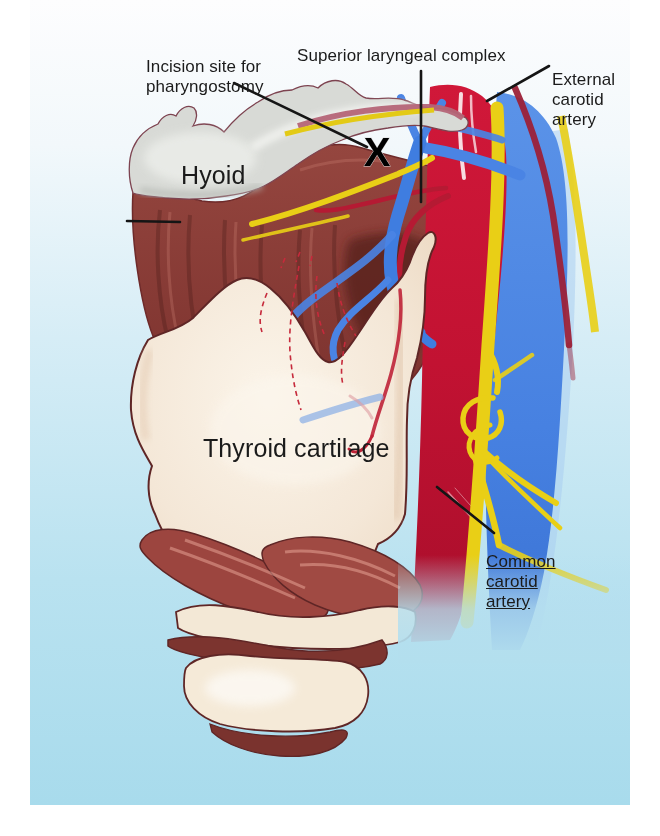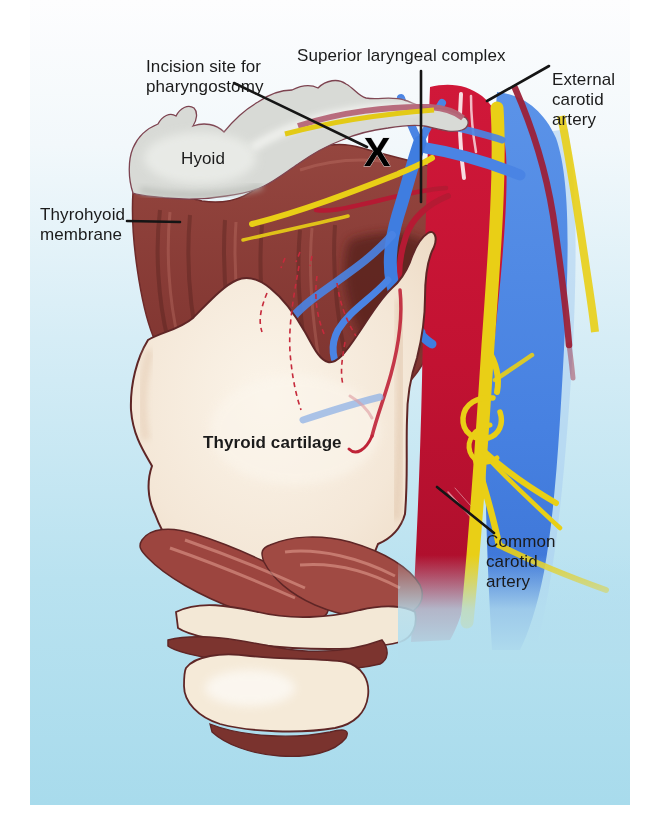--- a/index.html
+++ b/index.html
@@ -1,21 +1,21 @@
 <!DOCTYPE html>
 <html><head>
 <meta charset="utf-8">
 <style>
   html,body{margin:0;padding:0;background:#ffffff;}
   .page{position:relative;width:660px;height:836px;background:#ffffff;overflow:hidden;
         font-family:"Liberation Sans",sans-serif;}
   .art{position:absolute;left:0;top:0;}
   .label{position:absolute;color:#1b1b1b;font-size:17px;line-height:20px;
          white-space:pre-line;letter-spacing:.1px;}
-  .label.big{font-size:17px;line-height:22px;}
+  .label.big{font-size:25px;line-height:22px;margin-top:16px;}
 </style>
 </head>
 <body>
 
 <div class="page">
 
 <svg class="art" width="660" height="836" viewBox="0 0 660 836">
   <defs>
     <linearGradient id="bgGrad" x1="0" y1="0" x2="0" y2="1">
       <stop offset="0" stop-color="#fdfdfe"></stop>
@@ -217,20 +217,18 @@
   </g>
 </svg>
 
 <div class="label" style="left:106px;top:57px;width:170px;margin-left:40px;">Incision site for
 pharyngostomy</div>
 <div class="label" style="left:297px;top:46px;width:230px;">Superior laryngeal complex</div>
 <div class="label" style="left:552px;top:46px;width:90px;margin-top:24px;">External
 carotid
 artery</div>
 <div class="label big" style="left:181px;top:148px;">Hyoid</div>
-<div class="label" style="left:40px;top:205px;width:110px;">Thyrohyoid
-membrane</div>
-<div class="label big" style="left:203px;top:432px;font-weight:bold;">Thyroid cartilage</div>
-<div class="label" style="left:486px;top:532px;width:90px;">Common
+<div class="label big" style="left:203px;top:421px;">Thyroid cartilage</div>
+<div class="label" style="left:486px;top:552px;width:90px;text-decoration:underline;">Common
 carotid
 artery</div>
 
 </div>
 
 </body></html>

